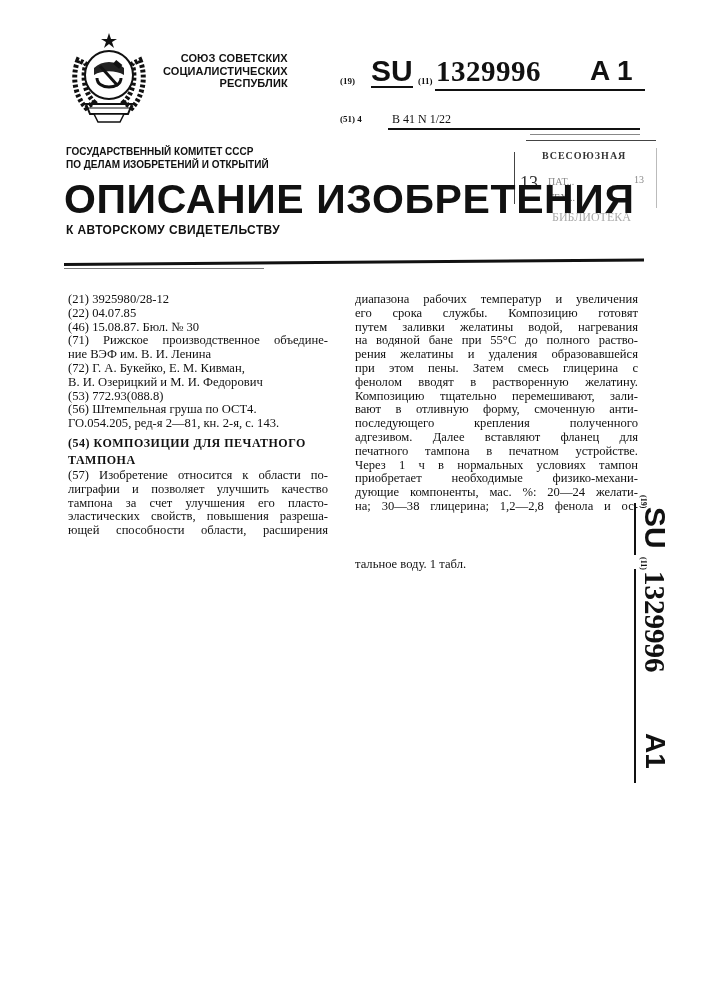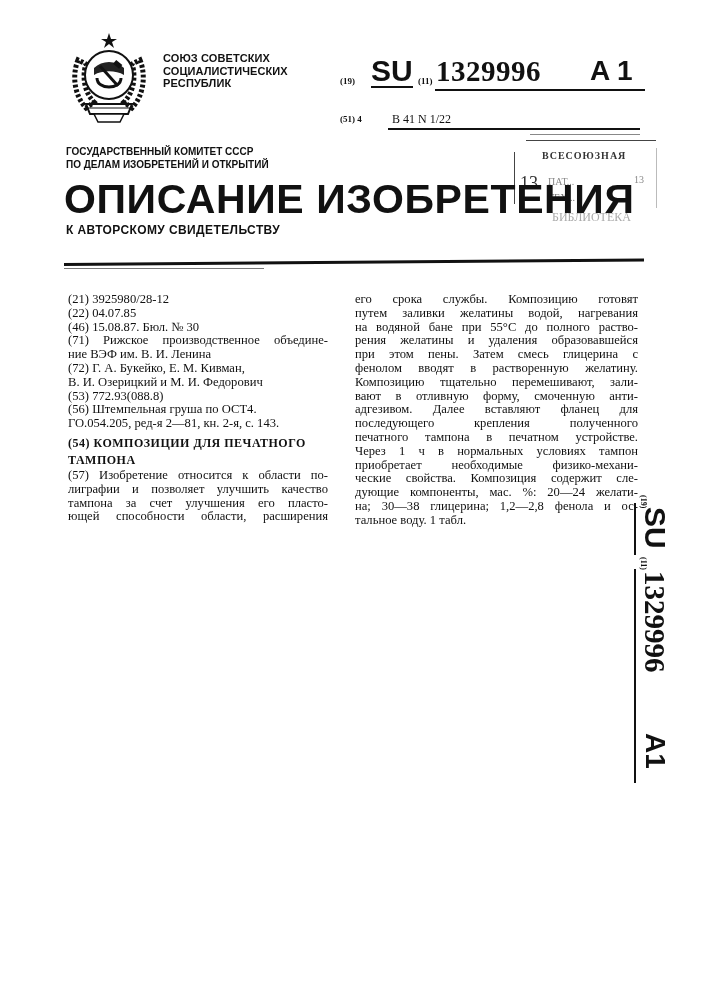--- a/index.html
+++ b/index.html
@@ -5,21 +5,21 @@
     html, body { margin: 0; padding: 0; background: #ffffff; }
     body { width: 707px; height: 1000px; position: relative; overflow: hidden; color: #111; font-family: "Liberation Serif", serif; }
     .abs { position: absolute; }
 
     
     #emblem { left: 64px; top: 30px; width: 90px; height: 100px; }
 
     .sans { font-family: "Liberation Sans", "DejaVu Sans", sans-serif; }
 
     .union-name { left: 163px; top: 52px; font-size: 11px; line-height: 12.5px; font-weight: bold; letter-spacing: 0.1px; }
-    .union-name div { white-space: nowrap; }
+    .union-name div { white-space: nowrap; text-align: right; }
 
     .pub-line { left: 340px; top: 56px; width: 305px; height: 36px; }
     .pub-line .code-small { font-size: 9px; font-weight: bold; position: absolute; }
     .pub-line .su { position: absolute; left: 31px; top: 0px; font-family: "Liberation Sans", sans-serif; font-weight: bold; font-size: 30px; line-height: 30px; border-bottom: 2px solid #111; padding-bottom: 0; }
     .pub-line .num { position: absolute; left: 96px; top: 0px; font-family: "Liberation Serif", serif; font-weight: bold; font-size: 29px; line-height: 30px; letter-spacing: 0.5px; }
     .pub-line .kind { position: absolute; left: 250px; top: 0px; font-family: "Liberation Sans", sans-serif; font-weight: bold; font-size: 28px; line-height: 30px; }
     .pub-line .underline { position: absolute; left: 95px; top: 33px; width: 210px; height: 2px; background: #111; }
 
     .ipc { left: 340px; top: 112px; width: 300px; height: 18px; font-size: 12px; }
     .ipc .lbl { position: absolute; left: 0; top: 2px; font-size: 9px; font-weight: bold; }
@@ -50,21 +50,21 @@
 
     
     .col { font-family: "Liberation Serif", serif; font-size: 12.6px; line-height: 13.8px; }
     .left-col { left: 68px; top: 293px; width: 260px; }
     .left-col .line { white-space: nowrap; }
     .just { text-align: justify; text-align-last: justify; white-space: nowrap; display: block; }
     .heading54 { font-family: "Liberation Serif", serif; font-size: 12px; line-height: 17px; letter-spacing: 0.5px; margin-top: 4px; font-weight: bold; }
 
     .right-col { left: 355px; top: 293px; width: 283px; }
     .right-col .line { display: block; text-align: justify; text-align-last: justify; white-space: nowrap; }
-    .right-col .line.last { text-align-last: left; }
+    .right-col .line.last { text-align-last: left; margin-top: 44px; }
 
     
     .side { left: 628px; top: 495px; width: 60px; height: 290px; }
     .side-inner { position: absolute; left: 50px; top: 0; transform: rotate(90deg); transform-origin: left top; width: 290px; height: 50px; }
     .side .s19 { position: absolute; left: 0; top: 30px; font-size: 8px; font-weight: bold; }
     .side .su { position: absolute; left: 12px; top: 8px; font-family: "Liberation Sans", sans-serif; font-weight: bold; font-size: 30px; line-height: 30px; }
     .side .s11 { position: absolute; left: 62px; top: 30px; font-size: 8px; font-weight: bold; }
     .side .num { position: absolute; left: 76px; top: 8px; font-family: "Liberation Serif", serif; font-weight: bold; font-size: 29px; line-height: 30px; }
     .side .kind { position: absolute; left: 238px; top: 8px; font-family: "Liberation Sans", sans-serif; font-weight: bold; font-size: 28px; line-height: 30px; }
     .side .ul1 { position: absolute; left: 8px; top: 42px; width: 52px; height: 2px; background: #111; }
@@ -145,39 +145,40 @@
   <div class="line">(56) Штемпельная груша по ОСТ4.</div>
   <div class="line">ГО.054.205, ред-я 2—81, кн. 2-я, с. 143.</div>
   <div class="heading54">
     <div>(54) КОМПОЗИЦИИ ДЛЯ ПЕЧАТНОГО</div>
     <div>ТАМПОНА</div>
   </div>
   <div>
     <span class="just">(57) Изобретение относится к области по-</span>
     <span class="just">лиграфии и позволяет улучшить качество</span>
     <span class="just">тампона за счет улучшения его пласто-</span>
+    <span class="just">эластических свойств, повышения разреша-</span>
     <span class="just">ющей способности области, расширения</span>
   </div>
 </div>
 
 <div class="abs col right-col">
+  <span class="line">диапазона рабочих температур и увеличения</span>
   <span class="line">его срока службы. Композицию готовят</span>
   <span class="line">путем заливки желатины водой, нагревания</span>
   <span class="line">на водяной бане при 55°С до полного раство-</span>
   <span class="line">рения желатины и удаления образовавшейся</span>
   <span class="line">при этом пены. Затем смесь глицерина с</span>
   <span class="line">фенолом вводят в растворенную желатину.</span>
   <span class="line">Композицию тщательно перемешивают, зали-</span>
   <span class="line">вают в отливную форму, смоченную анти-</span>
+  <span class="line">последующего крепления полученного</span>
   <span class="line">адгезивом. Далее вставляют фланец для</span>
-  <span class="line">последующего крепления полученного</span>
   <span class="line">печатного тампона в печатном устройстве.</span>
   <span class="line">Через 1 ч в нормальных условиях тампон</span>
   <span class="line">приобретает необходимые физико-механи-</span>
-  <span class="line">ческие свойства. Композиция содержит сле-</span>
   <span class="line">дующие компоненты, мас. %: 20—24 желати-</span>
   <span class="line">на; 30—38 глицерина; 1,2—2,8 фенола и ос-</span>
   <span class="line last">тальное воду. 1 табл.</span>
 </div>
 
 <div class="abs side">
   <div class="side-inner">
     <span class="s19">(19)</span>
     <span class="su">SU</span>
     <span class="s11">(11)</span>

